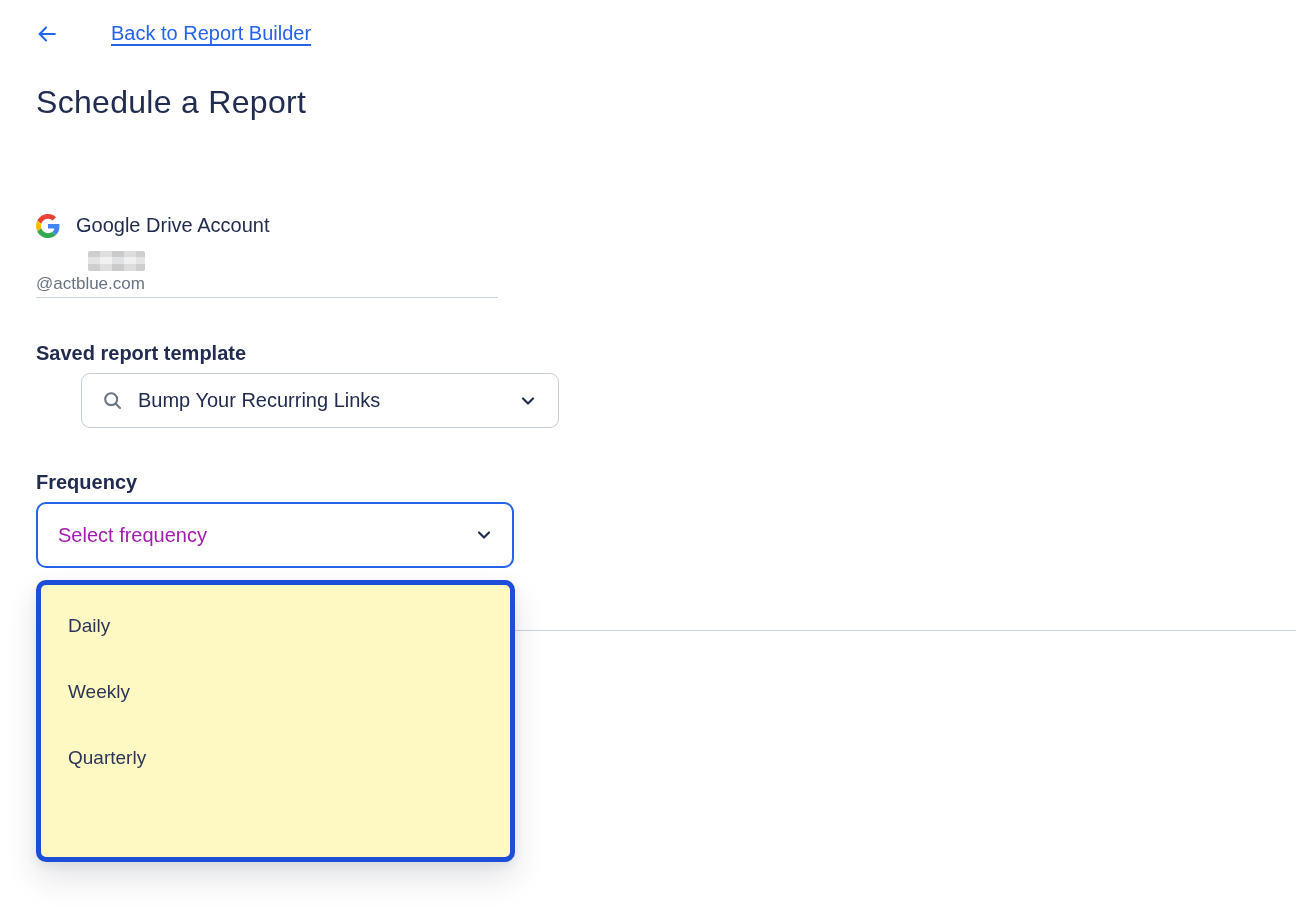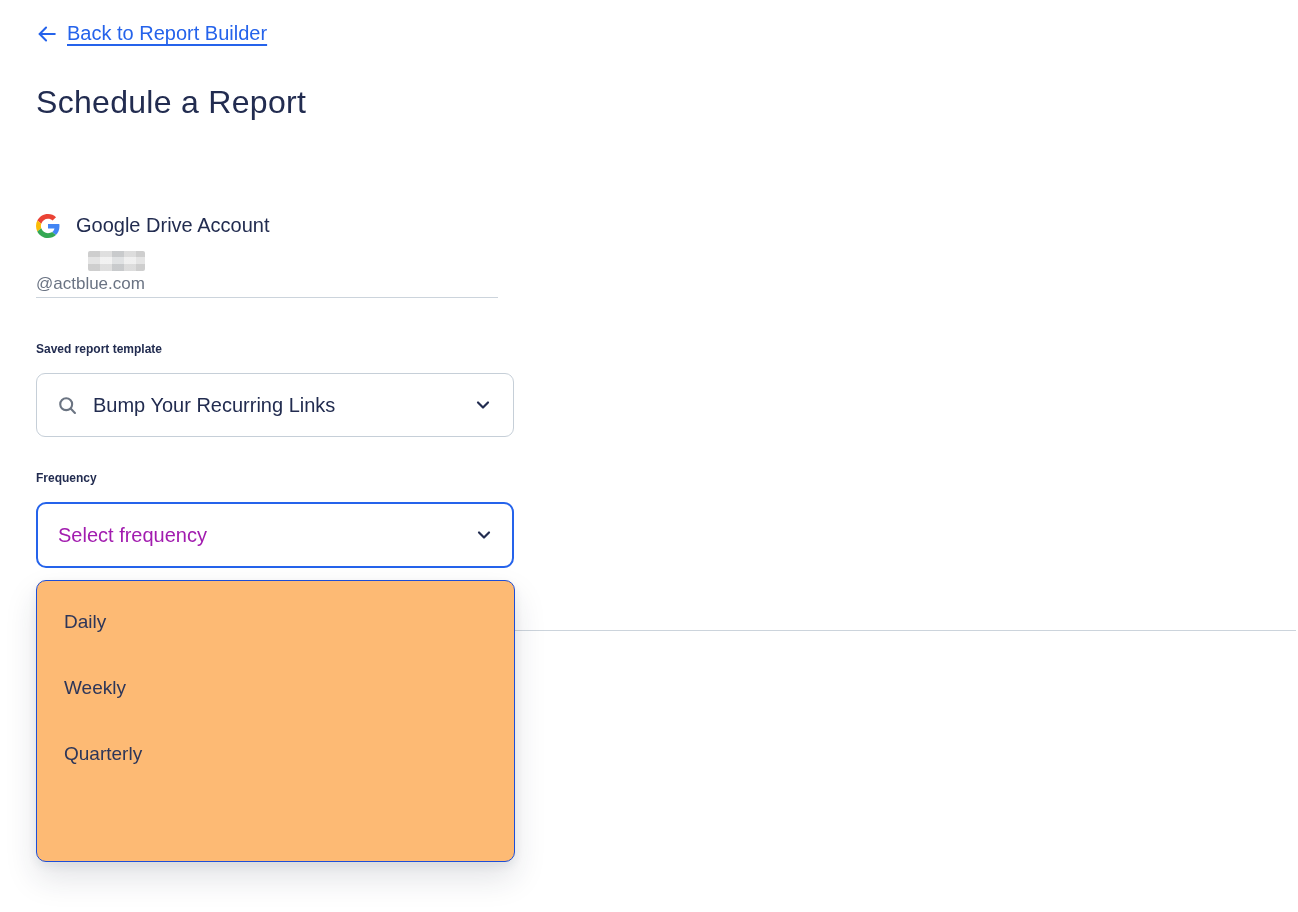--- a/index.html
+++ b/index.html
@@ -26,20 +26,21 @@
     gap: 9px;
     color: #2563eb;
     font-size: 20px;
     font-weight: 500;
     text-decoration: none;
     cursor: pointer;
   }
   .back-link .label {
     text-decoration: underline;
     text-underline-offset: 4px;
+    margin-left: 44px;
   }
   .back-link svg { display: block; }
 
   
   .page-title {
     position: absolute;
     top: 84px;
     left: 36px;
     font-size: 32px;
     font-weight: 400;
@@ -104,44 +105,45 @@
     right: 2px;
     height: 1px;
     background: #ccd4dc;
     z-index: 1;
   }
 
   
   .field-label {
     position: absolute;
     left: 36px;
-    font-size: 12px;
+    font-size: 20px;
     font-weight: 700;
     color: #222c50;
   }
   .label-template { top: 342px; }
   .label-frequency { top: 471px; }
 
   
   .select-box {
     position: absolute;
     left: 36px;
     width: 478px;
     display: flex;
     align-items: center;
     background: #ffffff;
     cursor: pointer;
   }
   .select-template {
     top: 373px;
-    height: 64px;
+    height: 55px;
     border: 1px solid #c6cfd8;
     border-radius: 9px;
     padding: 0 20px;
     gap: 15px;
+    margin-left: 45px;
   }
   .select-frequency {
     top: 502px;
     height: 66px;
     border: 2px solid #2563eb;
     border-radius: 10px;
     padding: 0 18px 0 20px;
   }
   .select-value {
     font-size: 20px;
@@ -158,22 +160,22 @@
   }
   .search-icon { display: flex; align-items: center; }
 
   
   .dropdown-menu {
     position: absolute;
     top: 580px;
     left: 36px;
     width: 479px;
     height: 282px;
-    background: #fdba74;
-    border: 1px solid #1d4ed8;
+    background: #fef9c3;
+    border: 5px solid #1d4ed8;
     border-radius: 10px;
     box-shadow: 0 4px 10px rgba(30, 40, 60, 0.07), 0 16px 32px rgba(30, 40, 60, 0.13);
     padding: 8px 0;
     z-index: 2;
     overflow: hidden;
   }
   .dropdown-option {
     height: 66px;
     display: flex;
     align-items: center;

